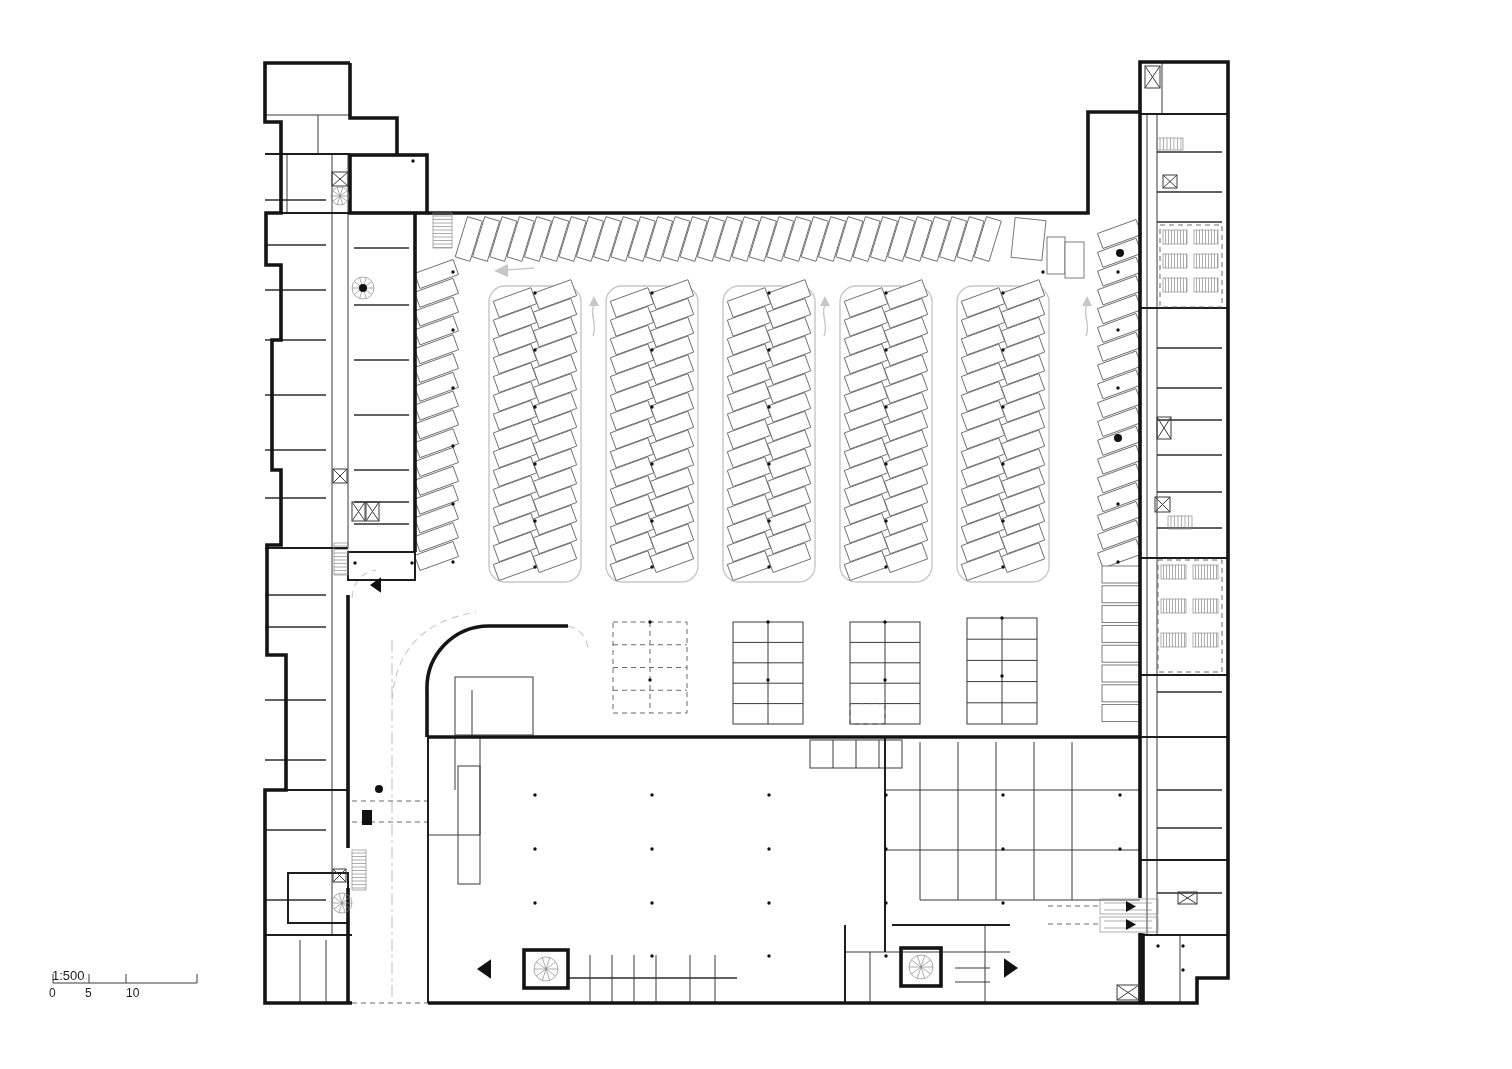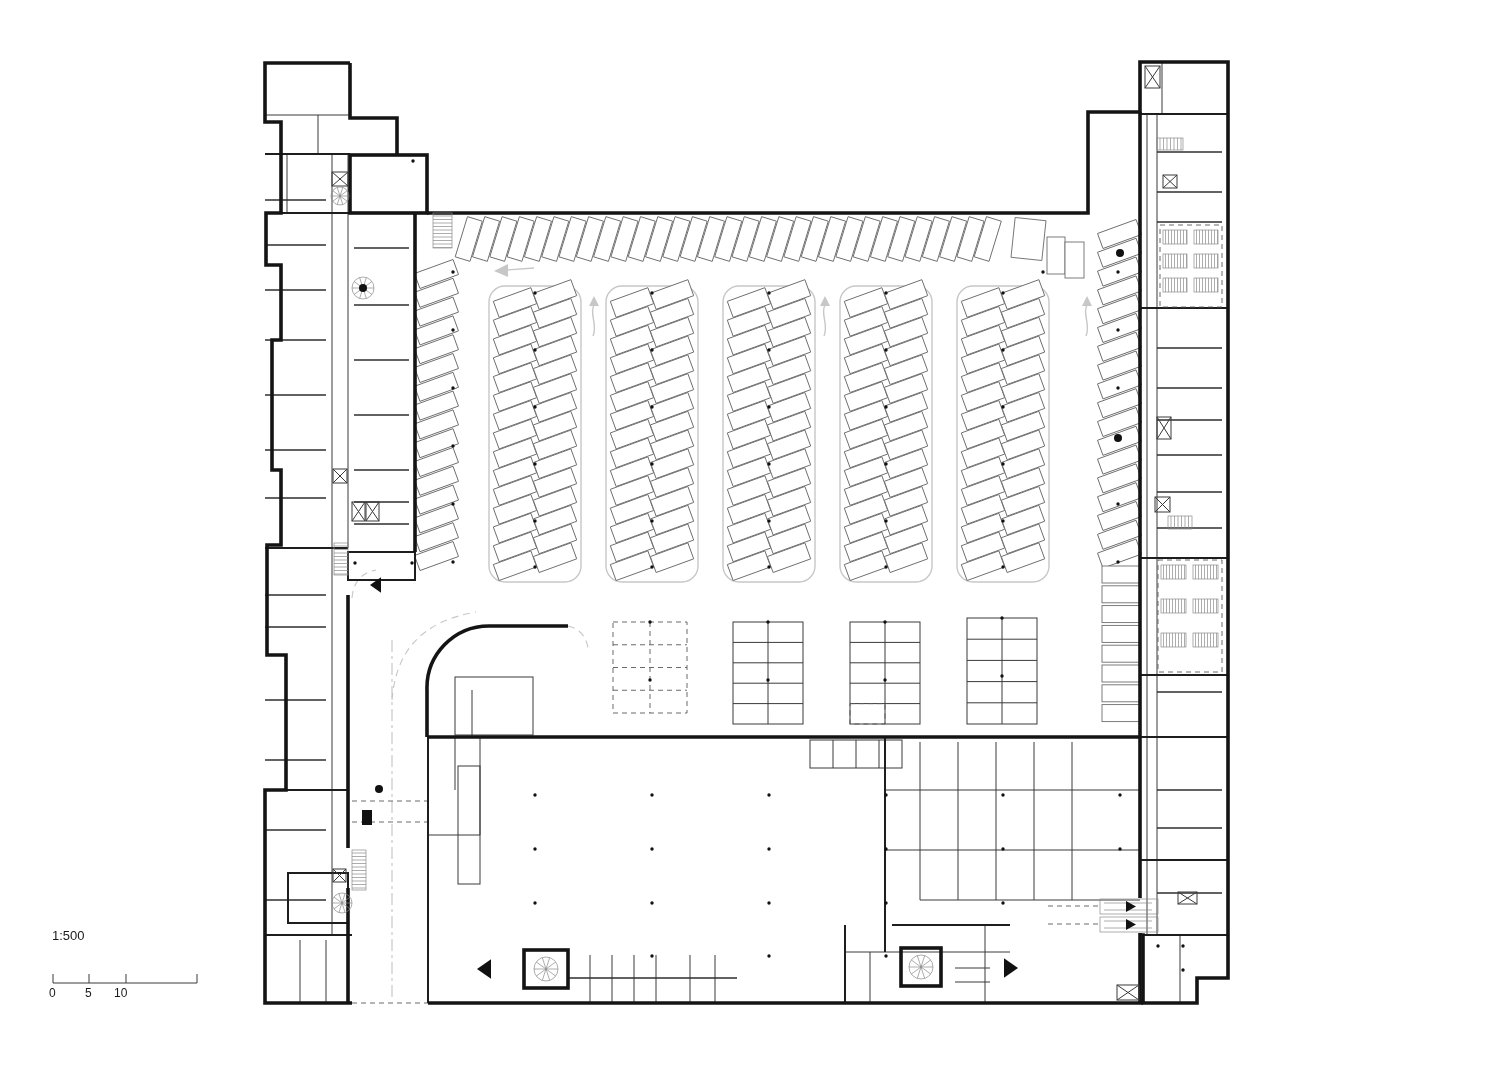--- a/index.html
+++ b/index.html
@@ -1,23 +1,23 @@
 <!DOCTYPE html>
 <html><head>
 <meta charset="utf-8">
 <style>
   html,body{margin:0;padding:0;background:#ffffff;}
   #stage{position:relative;width:1512px;height:1069px;background:#fff;overflow:hidden;
          font-family:"Liberation Sans",sans-serif;}
   #plan-svg{position:absolute;left:0;top:0;}
   .lbl{position:absolute;color:#1a1a1a;}
-  #ratio-label{left:52px;top:928px;font-size:13px;}
+  #ratio-label{left:52px;top:968px;font-size:13px;}
   #tick0{left:49px;top:986px;font-size:12px;}
   #tick5{left:85px;top:986px;font-size:12px;}
-  #tick10{left:114px;top:986px;font-size:12px;}
+  #tick10{left:126px;top:986px;font-size:12px;}
   
   .w4{stroke:#141414;stroke-width:3.6;fill:none;}
   .w2{stroke:#1e1e1e;stroke-width:2;fill:none;}
   .w15{stroke:#2e2e2e;stroke-width:1.4;fill:none;}
   .w1{stroke:#3a3a3a;stroke-width:1;fill:none;}
   .stall{stroke:#6e6e6e;stroke-width:0.9;fill:#ffffff;}
   .lt{stroke:#c7c7c7;stroke-width:1.4;fill:none;}
   .ltd{stroke:#c7c7c7;stroke-width:1.1;fill:none;stroke-dasharray:7 5;}
   .ldd{stroke:#bdbdbd;stroke-width:1;fill:none;stroke-dasharray:12 4 3 4;}
   .dsh{stroke:#5a5a5a;stroke-width:0.9;fill:none;stroke-dasharray:5 4;}

